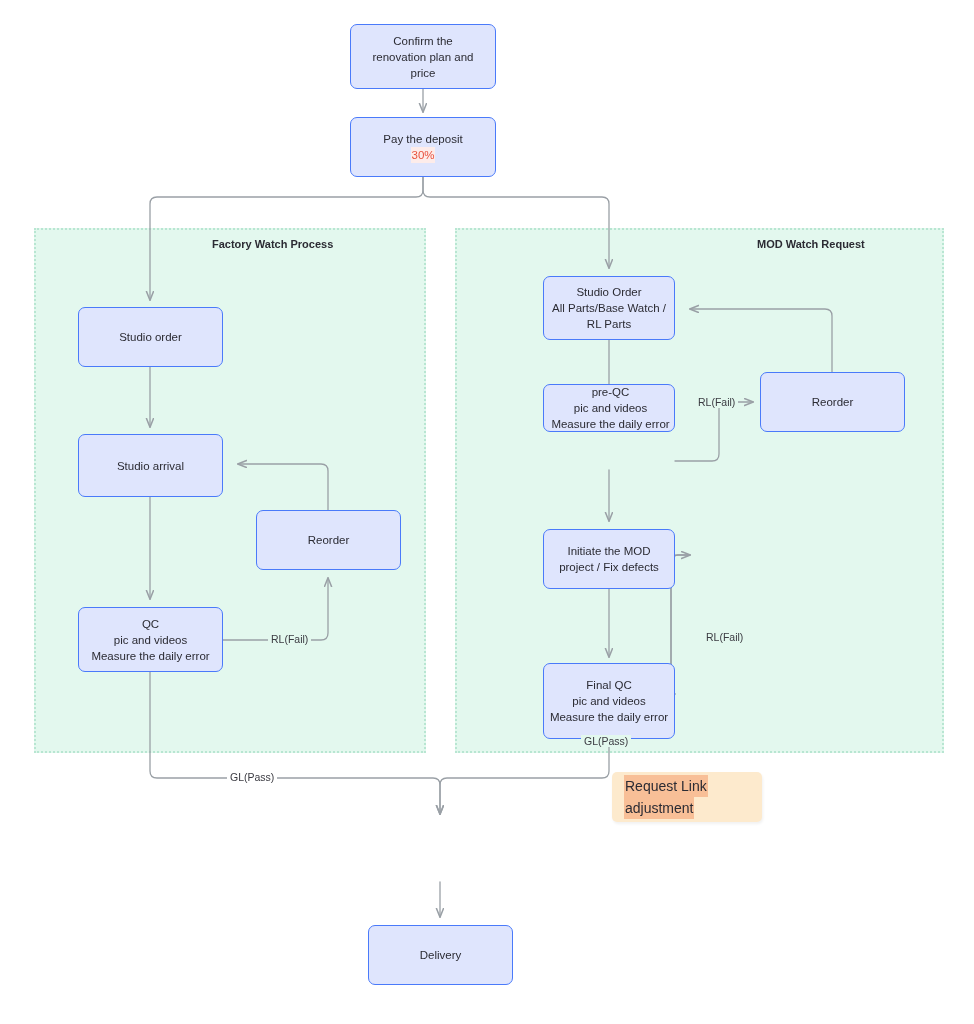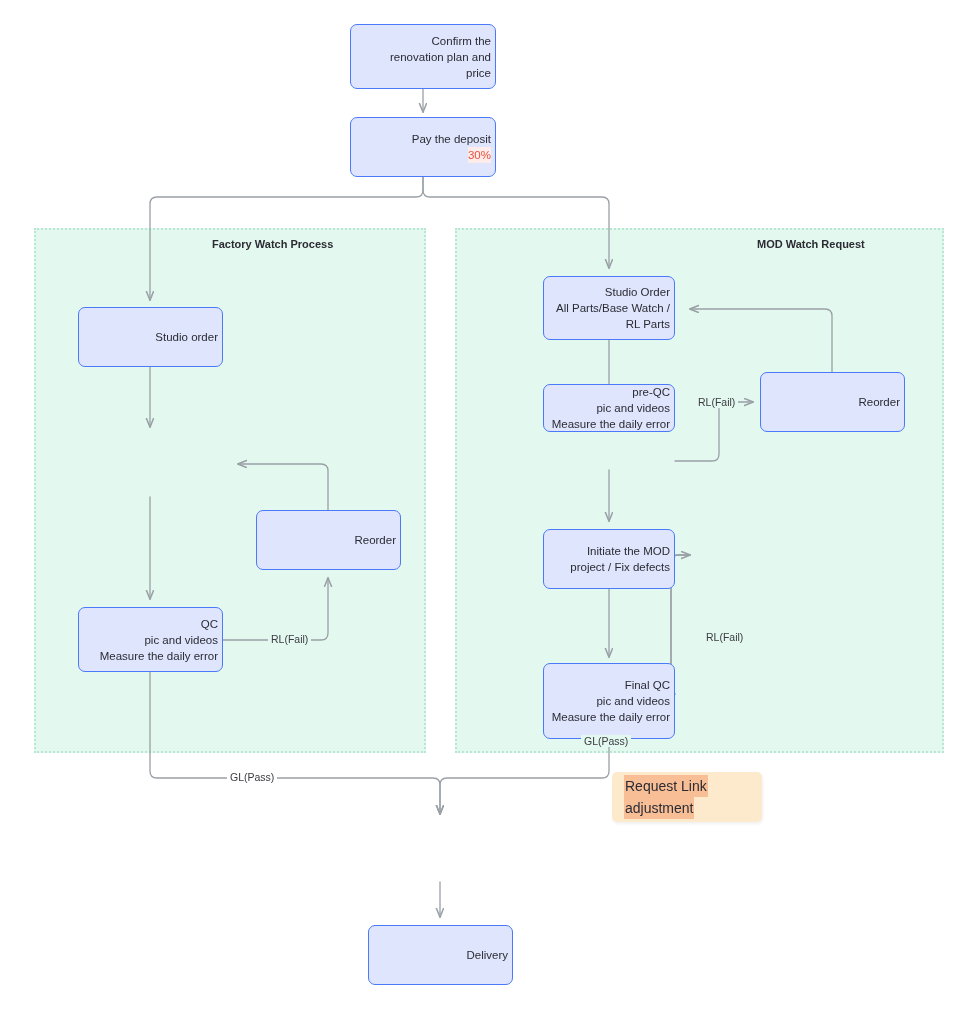--- a/index.html
+++ b/index.html
@@ -40,21 +40,21 @@
   }
   .node {
     position: absolute;
     background: #dfe5fd;
     border: 1.6px solid #4a7afa;
     border-radius: 7px;
     box-sizing: border-box;
     display: flex;
     align-items: center;
     justify-content: center;
-    text-align: right;
+    text-align: center;
     font-size: 11.5px;
     line-height: 16px;
     color: #2b2b33;
     padding: 2px 4px;
   }
   .node .lines {
     width: 100%;
   }
   .node .lines span {
     display: block;
@@ -162,20 +162,25 @@
       <span class="accent-red" style="display:inline-block;">30%</span>
     </div>
   </div>
 
   <div class="node" style="left:78px; top:307px; width:145px; height:60px;">
     <div class="lines">
       <span>Studio order</span>
     </div>
   </div>
 
+  <div class="node" style="left:78px; top:434px; width:145px; height:63px;">
+    <div class="lines">
+      <span>Studio arrival</span>
+    </div>
+  </div>
 
   <div class="node" style="left:256px; top:510px; width:145px; height:60px;">
     <div class="lines">
       <span>Reorder</span>
     </div>
   </div>
 
   <div class="node" style="left:78px; top:607px; width:145px; height:65px;">
     <div class="lines">
       <span>QC</span>

